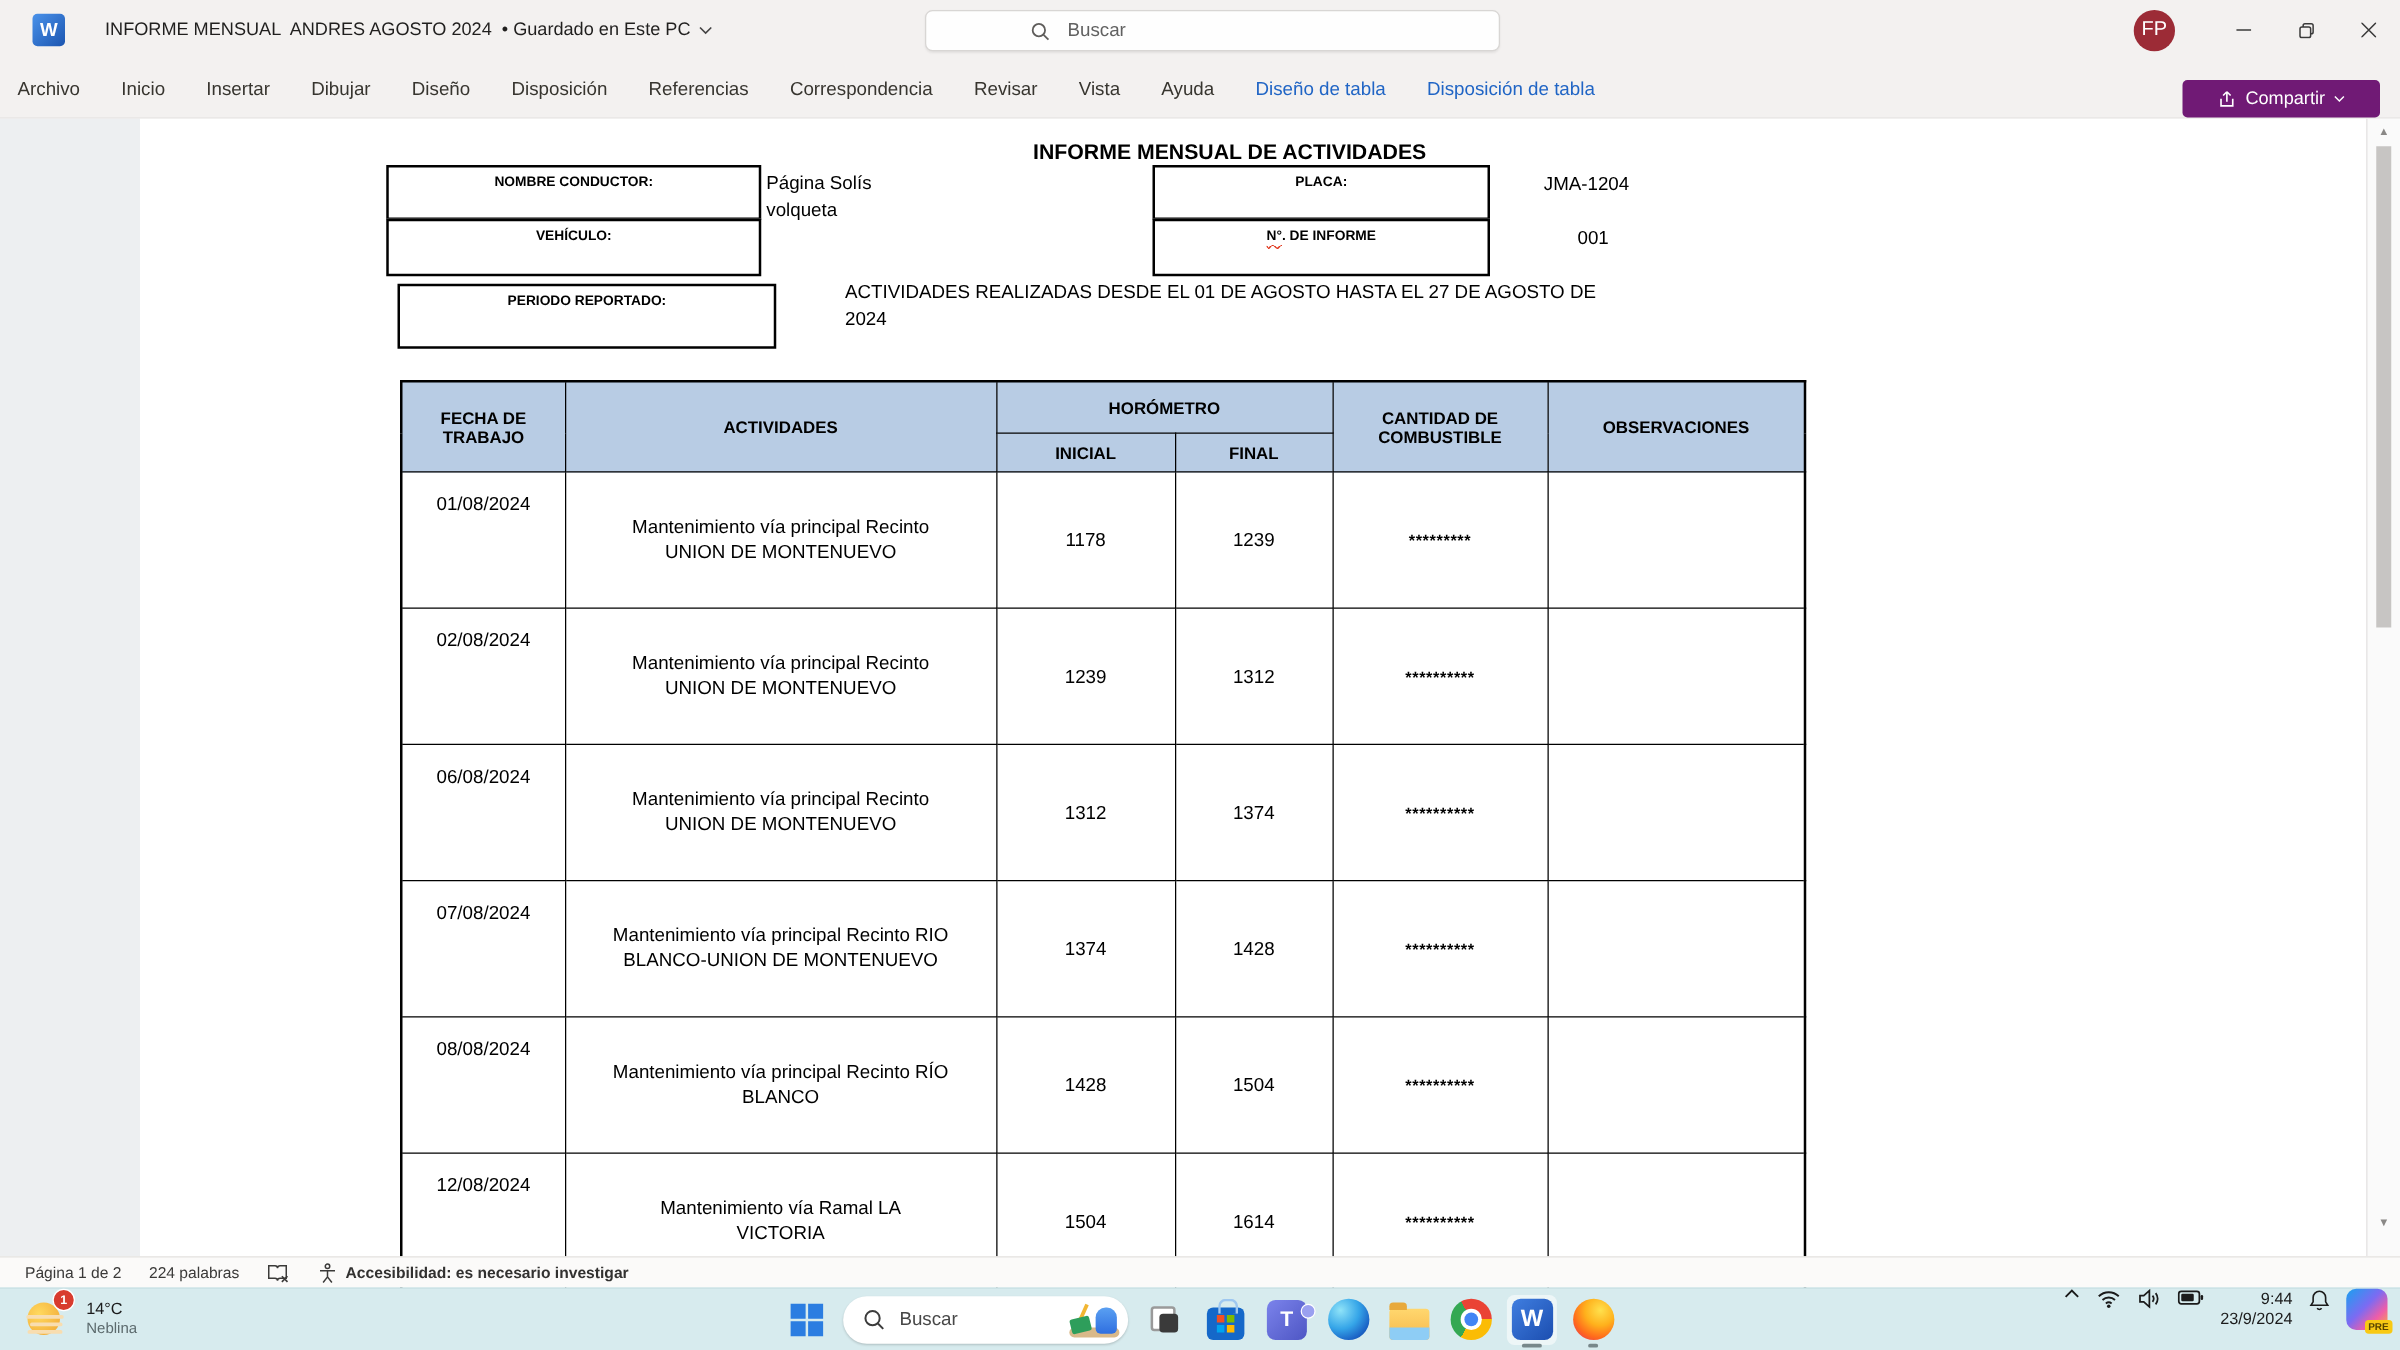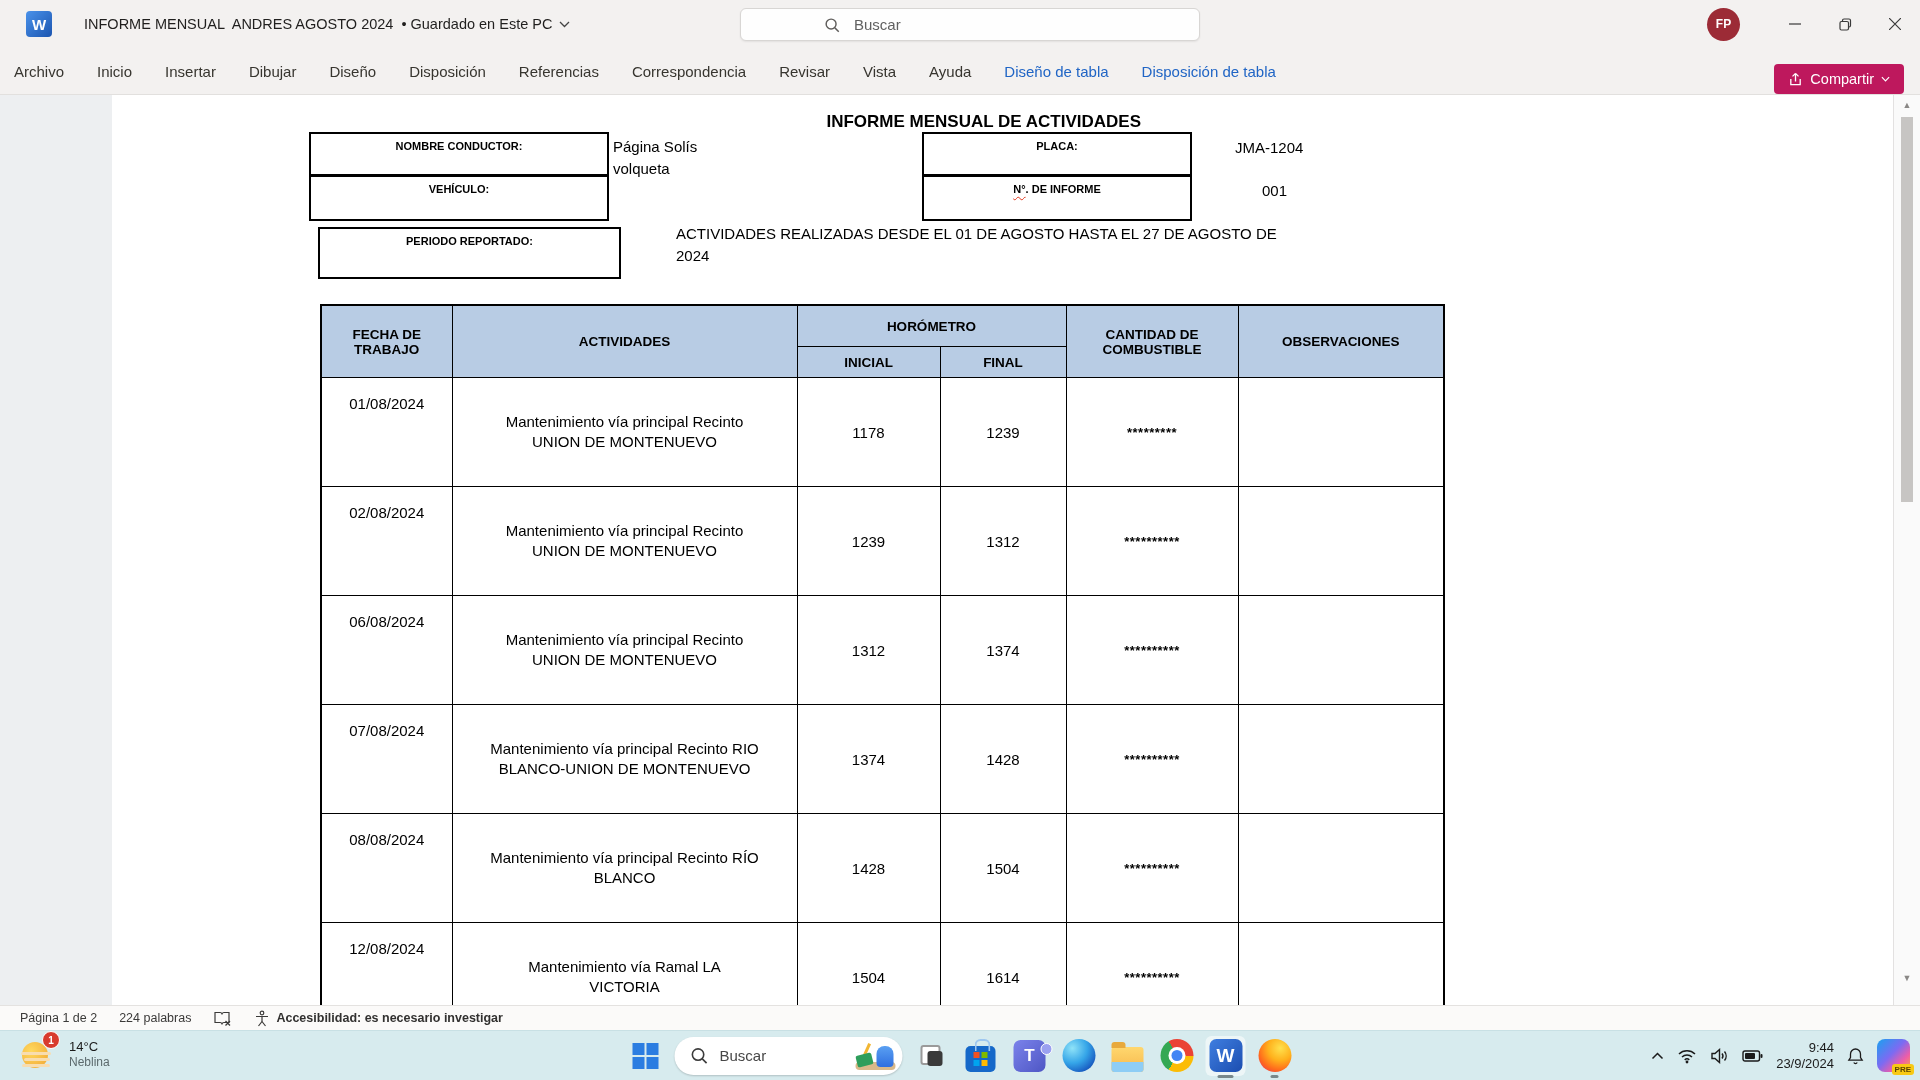--- a/index.html
+++ b/index.html
@@ -10,31 +10,31 @@
   .word-logo{width:26px;height:26px;margin-left:26px;border-radius:4px;flex:0 0 auto;
              background:linear-gradient(135deg,#4a92ea,#1b55b0);color:#fff;font-weight:700;font-size:15px;
              display:flex;align-items:center;justify-content:center;}
   .doc-title{margin-left:32px;font-size:14.5px;color:#201f1e;white-space:pre;}
   .saved{margin-left:8px;font-size:14.5px;color:#201f1e;white-space:pre;}
   .tb-chev{margin-left:7px;}
   .tb-search{position:absolute;left:740px;top:8px;width:460px;height:33px;background:#fefefe;
              border:1px solid #d8d6d4;border-radius:6px;box-shadow:0 1px 2px rgba(0,0,0,.07);
              display:flex;align-items:center;gap:13px;padding-left:82px;font-size:15px;color:#616161;box-sizing:border-box;}
   .tb-right{margin-left:auto;display:flex;align-items:center;height:100%;}
-  .avatar{width:33px;height:33px;border-radius:50%;background:#9c2b36;color:#fff;font-size:12px;font-weight:700;
+  .avatar{width:33px;height:33px;border-radius:50%;background:#9c2b36;color:#fff;font-size:16px;font-weight:400;
           display:flex;align-items:center;justify-content:center;margin-right:30px;}
   .winbtn{width:50px;height:100%;display:flex;align-items:center;justify-content:center;}
   
   .menubar{position:absolute;left:0;top:48px;width:100%;height:47px;background:#f3f1f0;
            border-bottom:1px solid #e2e0de;display:flex;align-items:center;box-sizing:border-box;}
   .tabs{display:flex;gap:33px;margin-left:14px;font-size:15px;color:#37352f;}
   .rtab{cursor:default;}
   .rtab.contextual{color:#2065c5;}
-  .share{position:absolute;right:16px;top:16px;height:30px;background:#be185d;color:#fff;border:none;border-radius:4px;
-         display:flex;align-items:center;gap:7px;padding:0 14px;font-size:14.5px;font-family:inherit;}
+  .share{position:absolute;right:16px;top:16px;height:30px;background:#701a75;color:#fff;border:none;border-radius:4px;
+         display:flex;align-items:center;gap:7px;padding:0 28px;font-size:14.5px;font-family:inherit;}
   
   .docarea{position:absolute;left:0;top:95px;width:100%;height:910px;background:#fff;}
   .gutter{position:absolute;left:0;top:0;width:112px;height:100%;background:#edeff1;}
   .page{position:absolute;left:112px;top:0;right:27px;height:100%;background:#fff;color:#000;}
   .doc-heading{position:absolute;left:657px;top:17px;width:372px;text-align:right;font-size:17px;font-weight:700;}
   .fbox{position:absolute;border:2px solid #000;box-sizing:border-box;text-align:center;font-weight:700;font-size:11px;padding-top:6px;background:#fff;}
   .box-nombre{left:197px;top:37px;width:300px;height:44px;}
   .box-vehiculo{left:197px;top:80px;width:300px;height:46px;}
   .box-placa{left:810px;top:37px;width:270px;height:44px;}
   .box-informe{left:810px;top:80px;width:270px;height:46px;}
@@ -111,21 +111,21 @@
   .folder{position:relative;width:32px;height:25px;margin-top:8px;background:linear-gradient(#ffd76e,#f7b84c);border-radius:3px;}
   .folder::before{content:"";position:absolute;left:0;top:-5px;width:14px;height:6px;background:#e8a93c;border-radius:3px 3px 0 0;}
   .folder::after{content:"";position:absolute;left:0;bottom:0;width:100%;height:10px;background:#8ecdf5;border-radius:0 0 3px 3px;}
   .chrome-ball{position:relative;width:33px;height:33px;border-radius:50%;
                background:conic-gradient(from -30deg,#ea4335 0 120deg,#fbbc05 120deg 240deg,#34a853 240deg 360deg);}
   .chrome-ball::before{content:"";position:absolute;left:8px;top:8px;width:17px;height:17px;border-radius:50%;background:#fff;}
   .chrome-ball::after{content:"";position:absolute;left:11px;top:11px;width:11px;height:11px;border-radius:50%;background:#4285f4;}
   .word-sq{width:33px;height:33px;border-radius:7px;background:linear-gradient(135deg,#3f7ee0,#1c4eb0);
            color:#fff;font-weight:700;font-size:19px;display:flex;align-items:center;justify-content:center;}
   .ff-ball{width:33px;height:33px;border-radius:50%;background:radial-gradient(circle at 66% 28%,#ffe14d,#ffb11c 38%,#ff6a1c 68%,#e1246a 100%);}
-  .tray{position:absolute;right:10px;top:0;height:100%;display:flex;align-items:center;gap:13px;}
+  .tray{position:absolute;right:10px;top:0;height:100%;display:flex;gap:13px;}
   .clock{text-align:right;font-size:13px;color:#1b1b1b;line-height:16px;}
   .copilot{position:relative;width:33px;height:33px;border-radius:8px;
            background:linear-gradient(135deg,#19a1f0,#7c6bf2 45%,#ef5da8 72%,#f8b435);}
   .copilot-badge{position:absolute;right:-4px;bottom:-3px;background:#f8c913;color:#5a4500;font-size:8px;font-weight:700;
                  padding:1px 3px;border-radius:3px;}
 </style>
 </head>
 <body>
 
 <div class="screen">

